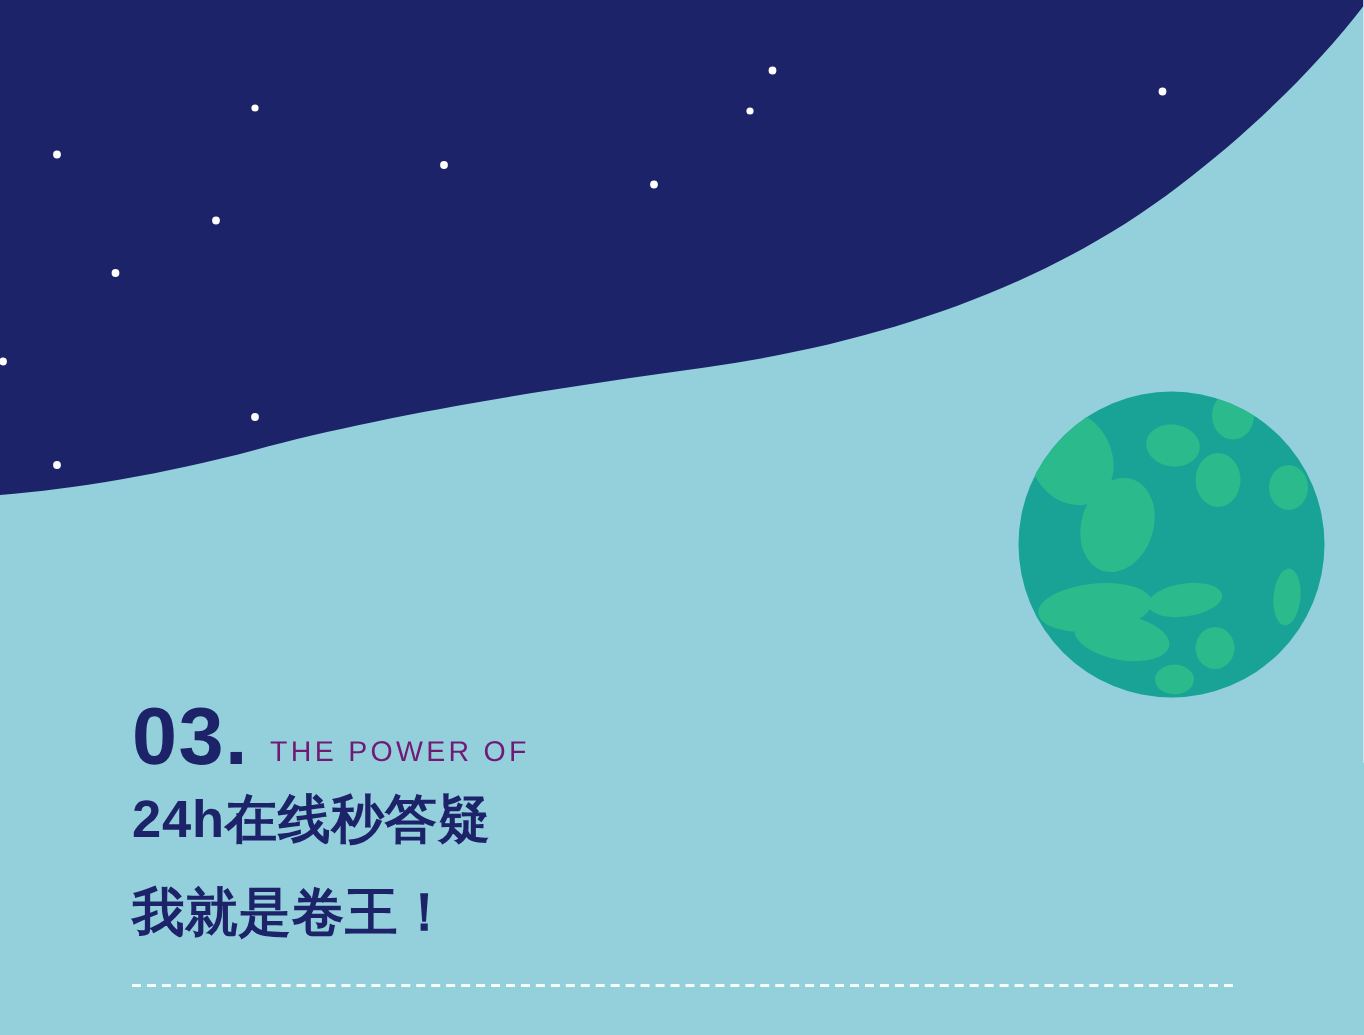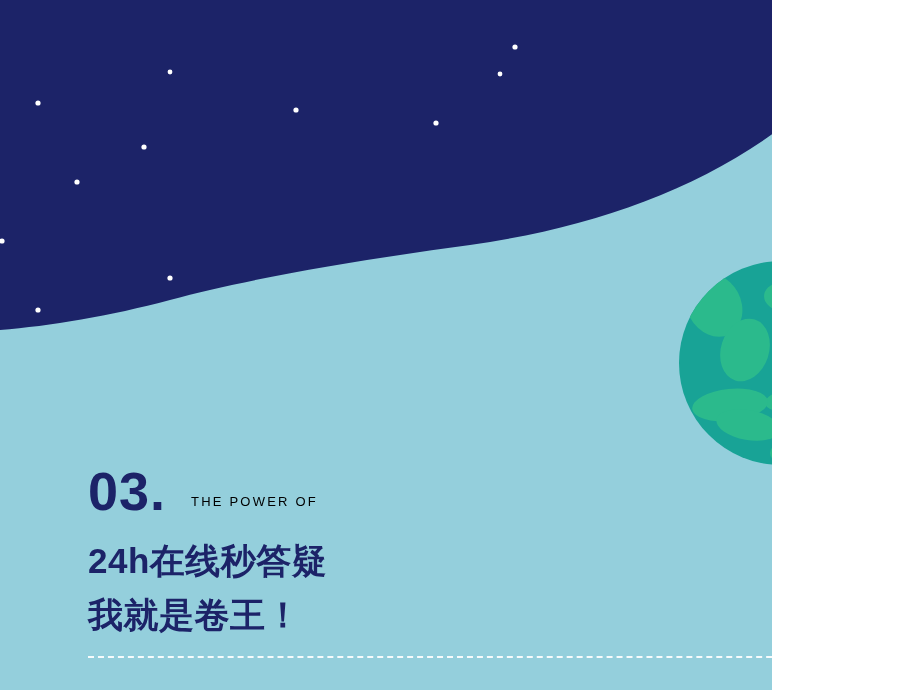--- a/index.html
+++ b/index.html
@@ -6,21 +6,21 @@
   html, body {
     margin: 0;
     padding: 0;
     background: #ffffff;
   }
   body {
     font-family: "Liberation Sans", "DejaVu Sans", sans-serif;
   }
   #slide {
     position: relative;
-    width: 772px;
+    width: 909px;
     height: 690px;
     overflow: hidden;
     background: #94cfdc;
     text-decoration: underline;
   }
   #bg-svg {
     position: absolute;
     left: 0;
     top: 0;
     width: 909px;
@@ -41,39 +41,39 @@
   }
   #section-number {
     font-size: 54px;
     font-weight: 700;
     line-height: 54px;
     color: #1c2368;
     letter-spacing: 1px;
     margin-top: 2px;
   }
   #eyebrow {
-    margin-left: 25px;
+    margin-left: 14px;
     margin-top: 8px;
-    color: #000000;
-    font-size: 13px;
+    color: #701a75;
+    font-size: 19px;
     line-height: 21px;
     letter-spacing: 2.2px;
     font-weight: 400;
     white-space: pre-line;
   }
   .cn-line {
     color: #1c2368;
     font-size: 35px;
     font-weight: 700;
     line-height: 42px;
     letter-spacing: 0.5px;
     white-space: nowrap;
   }
-  #cn-line-1 { margin-top: 16px; }
-  #cn-line-2 { margin-top: 12px; }
+  #cn-line-1 { margin-top: 2px; }
+  #cn-line-2 { margin-top: 20px; }
   #divider {
     position: absolute;
     left: 88px;
     top: 656px;
     width: 734px;
     height: 0;
     border-top: 2px dashed #ffffff;
     opacity: 0.92;
   }
 </style>

